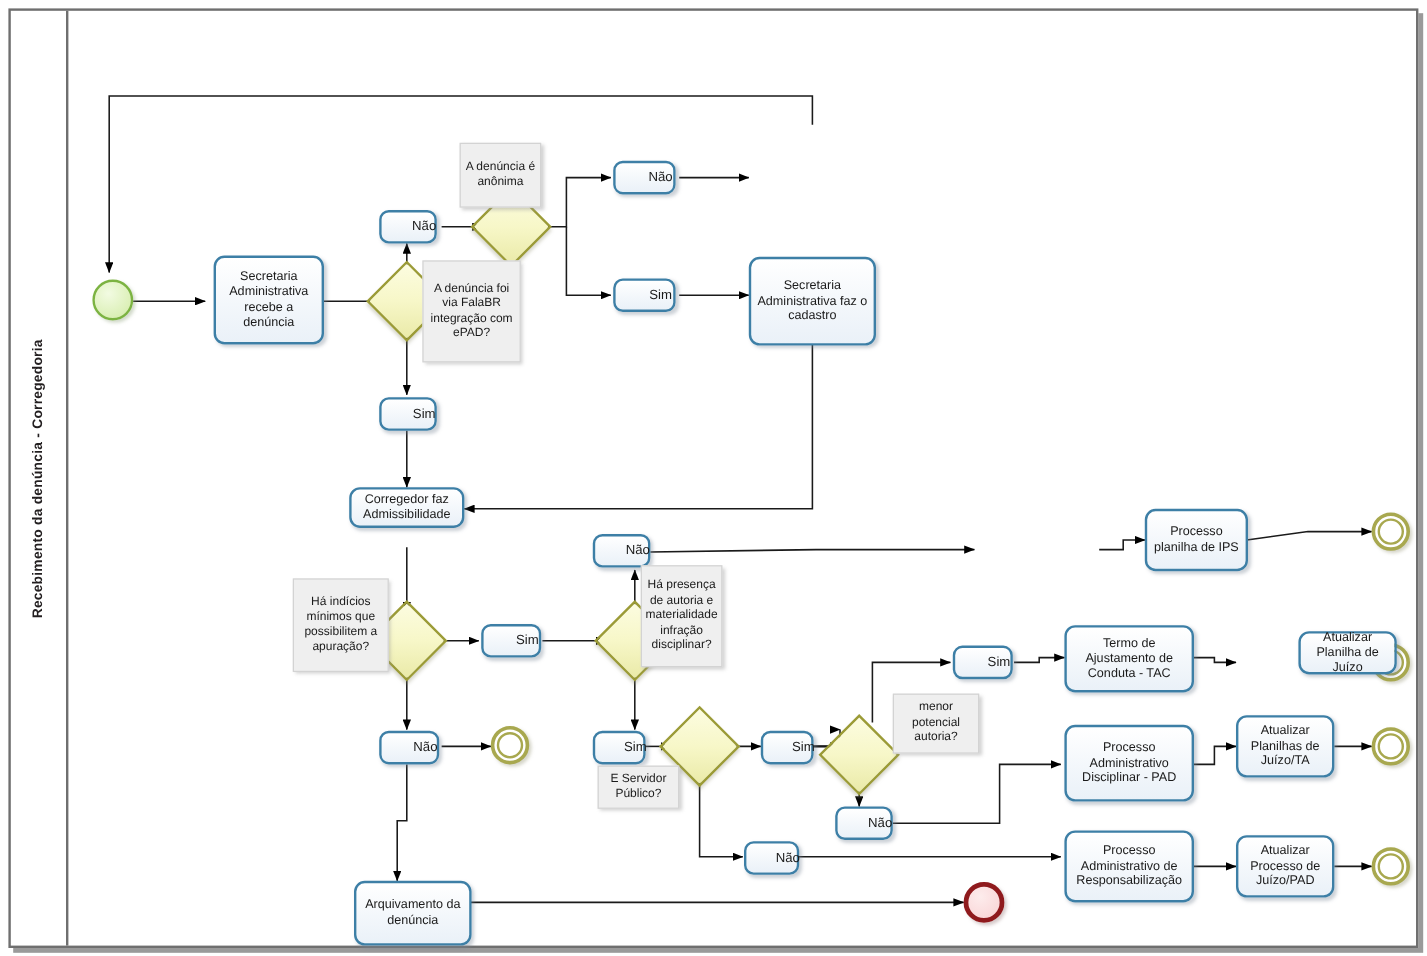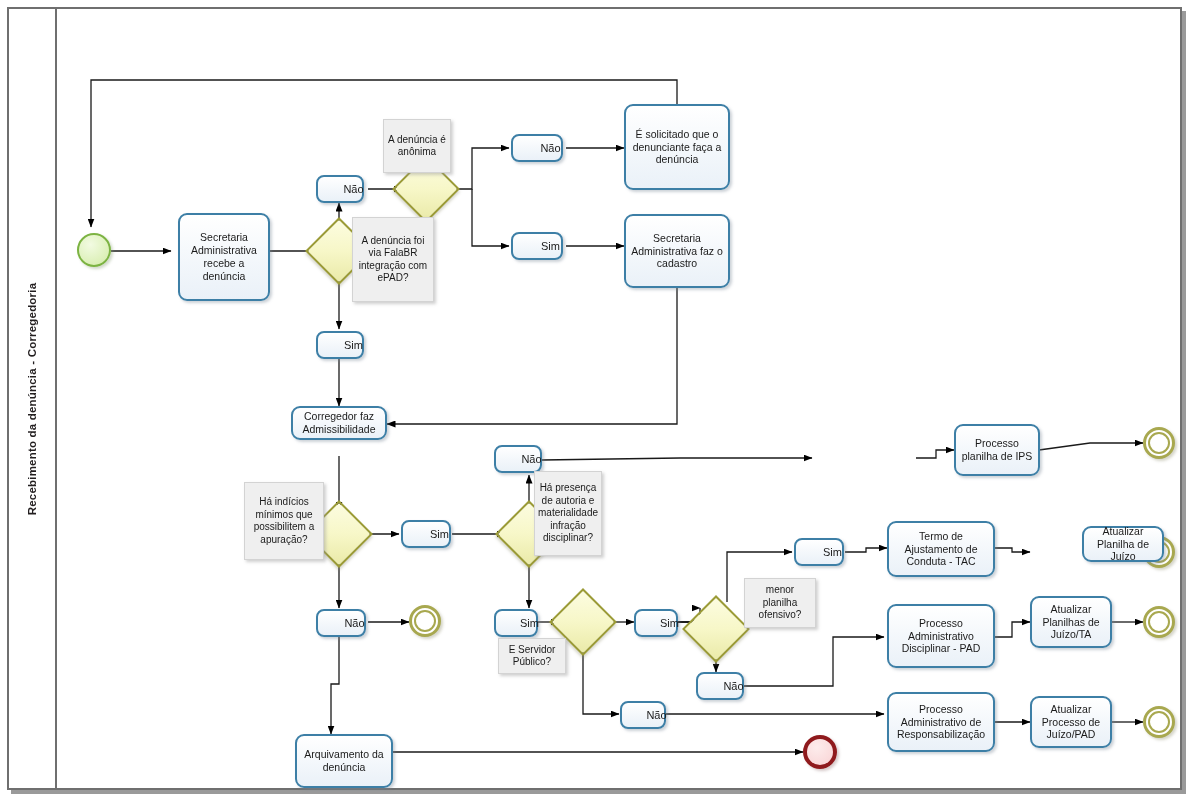--- a/index.html
+++ b/index.html
@@ -173,23 +173,22 @@
   <div class="ev ev-link" style="left:1143px;top:536px;width:32px;height:32px;">
       <span class="inner"></span>
     </div>
   <div class="ev ev-link" style="left:1143px;top:606px;width:32px;height:32px;">
       <span class="inner"></span>
     </div>
   <div class="ev ev-link" style="left:1143px;top:706px;width:32px;height:32px;">
       <span class="inner"></span>
     </div>
 
-  <div class="node task" style="left:178px;top:213px;width:92px;height:88px;">Secretaria Administrativa recebe a denúncia</div>
-
-  <div class="node task" style="left:624px;top:104px;width:106px;height:86px;">É solicitado que o denunciante faça a denúncia</div>
+  <div class="node task" style="left:178px;top:213px;width:92px;height:74px;">Secretaria Administrativa recebe a denúncia</div>
+
 
   <div class="node task" style="left:624px;top:214px;width:106px;height:74px;">Secretaria Administrativa faz o cadastro</div>
 
   <div class="node task" style="left:291px;top:406px;width:96px;height:34px;">Corregedor faz Admissibilidade</div>
 
 
   <div class="node task" style="left:954px;top:424px;width:86px;height:52px;">Processo planilha de IPS</div>
 
   <div class="node task" style="left:887px;top:521px;width:108px;height:56px;">Termo de Ajustamento de Conduta - TAC</div>
 
@@ -256,15 +255,15 @@
   <div class="annot" style="left:383px;top:119px;width:68px;height:54px;">A denúncia é anônima</div>
 
   <div class="annot" style="left:352px;top:217px;width:82px;height:85px;">A denúncia foi via FalaBR integração com ePAD?</div>
 
   <div class="annot" style="left:244px;top:482px;width:80px;height:78px;">Há indícios mínimos que possibilitem a apuração?</div>
 
   <div class="annot" style="left:534px;top:471px;width:68px;height:85px;">Há presença de autoria e materialidade infração disciplinar?</div>
 
   <div class="annot" style="left:498px;top:638px;width:68px;height:36px;">E Servidor Público?</div>
 
-  <div class="annot" style="left:744px;top:578px;width:72px;height:50px;">menor planilha ofensivo?</div>
+  <div class="annot" style="left:744px;top:578px;width:72px;height:50px;">menor potencial autoria?</div>
 
 </div>
 
 </body></html>

